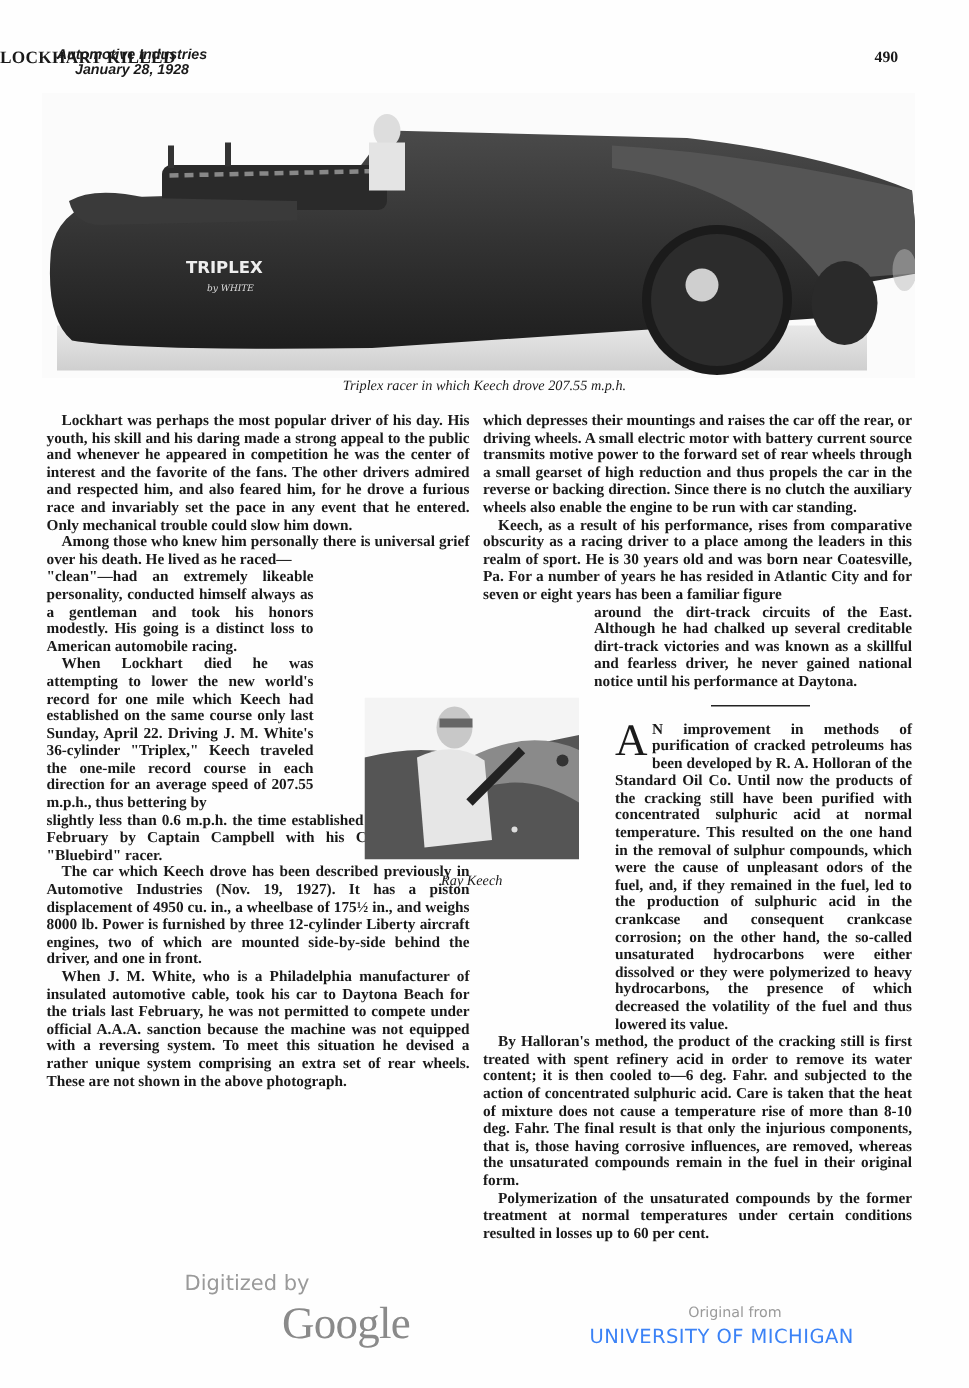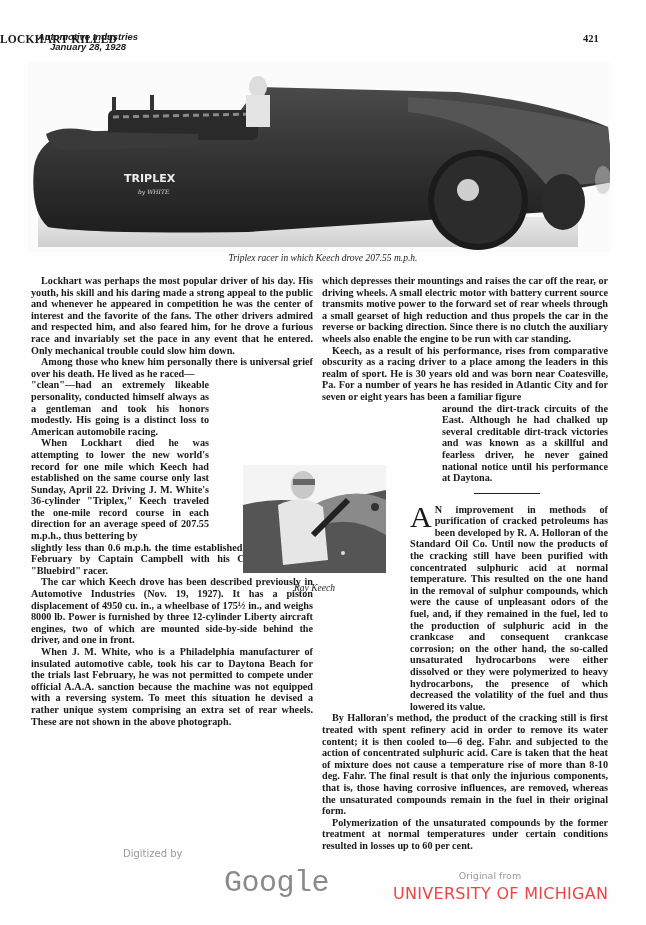--- a/index.html
+++ b/index.html
@@ -18,42 +18,42 @@
   .caption { font-family: "Liberation Serif", serif; font-style: italic; font-size: 9.5px; text-align: center; }
   .caption-main { left: 0; width: 646px; top: 253px; }
 
   .col { position: absolute; font-family: "Liberation Serif", serif; font-size: 10.2px;
          line-height: 11.6px; text-align: justify; font-weight: 600; }
   .col p { margin: 0; text-indent: 10px; }
   .col p.noind { text-indent: 0; }
   .colL { left: 31px; top: 275px; width: 282px; }
   .colR { left: 322px; top: 275px; width: 286px; }
   .narrowL { width: 178px; }
-  .narrowR { margin-left: 120px; }
+  .narrowR { margin-left: 74px; }
   .subhead { text-align: center; font-weight: bold; margin: 7px 0 2px 0; font-size: 10.5px; text-indent: 0 !important; }
   .rule { width: 66px; height: 1px; background: #222; margin: 9px auto 10px 152px; }
   .dropcap { float: left; font-size: 30px; line-height: 24px; margin: 1px 3px 0 0; font-weight: normal; }
 
   .photo-keech { left: 243px; top: 465px; width: 143px; height: 108px; }
   .caption-keech { left: 243px; width: 143px; top: 583px; }
 
-  .footer-left { left: 123px; top: 848px; font-family: "DejaVu Sans", sans-serif; color: #9a9a9a; font-size: 10px; }
-  .footer-google { left: 188px; top: 866px; font-family: Liberation Mono, monospace; font-size: 30px; color: #8a8a8a; letter-spacing: -0.5px; margin-left: 36px; }
+  .footer-left { left: 123px; top: 848px; font-family: "DejaVu Sans", sans-serif; color: #9a9a9a; font-size: 14px; }
+  .footer-google { left: 188px; top: 866px; font-family: Liberation Serif, serif; font-size: 30px; color: #8a8a8a; letter-spacing: -0.5px; }
   .footer-orig { left: 430px; top: 870px; font-family: "DejaVu Sans", sans-serif; color: #9a9a9a; font-size: 9.5px; width: 120px; text-align: center; }
-  .footer-univ { left: 393px; top: 884px; font-family: "DejaVu Sans", sans-serif; color: #ef4444; font-size: 16px; letter-spacing: 0.3px; }
+  .footer-univ { left: 393px; top: 884px; font-family: "DejaVu Sans", sans-serif; color: #3b82f6; font-size: 13px; letter-spacing: 0.3px; }
 </style>
 </head>
 <body>
 
 <div class="abs header-left">
   <div>Automotive Industries</div>
   <div>January 28, 1928</div>
 </div>
 <div class="abs header-title">LOCKHART KILLED</div>
-<div class="abs header-page">421</div>
+<div class="abs header-page">490</div>
 
 <div class="abs photo-main">
   <svg width="582" height="190" viewBox="0 0 582 190">
     <defs>
       <linearGradient id="bodyG" x1="0" y1="0" x2="0" y2="1">
         <stop offset="0" stop-color="#4a4a4a"></stop>
           <stop offset="0.5" stop-color="#333"></stop>
           <stop offset="1" stop-color="#1e1e1e"></stop>
       </linearGradient>
       <linearGradient id="groundG" x1="0" y1="0" x2="0" y2="1">

